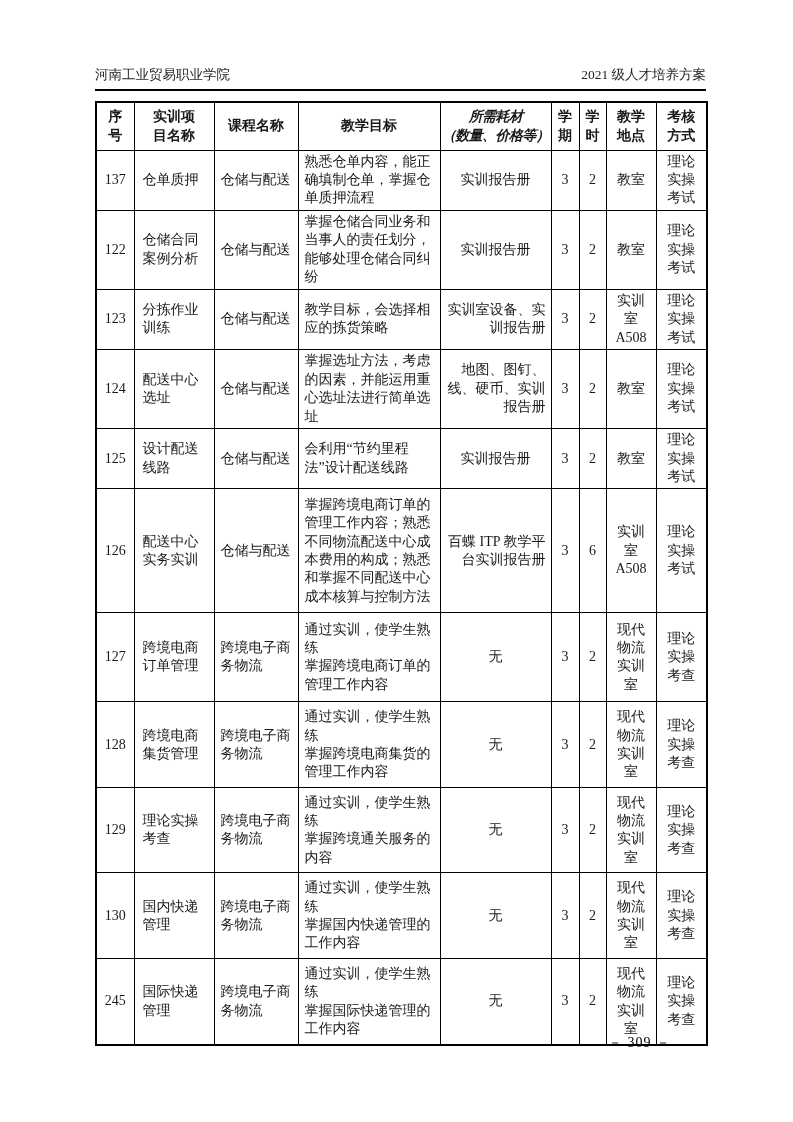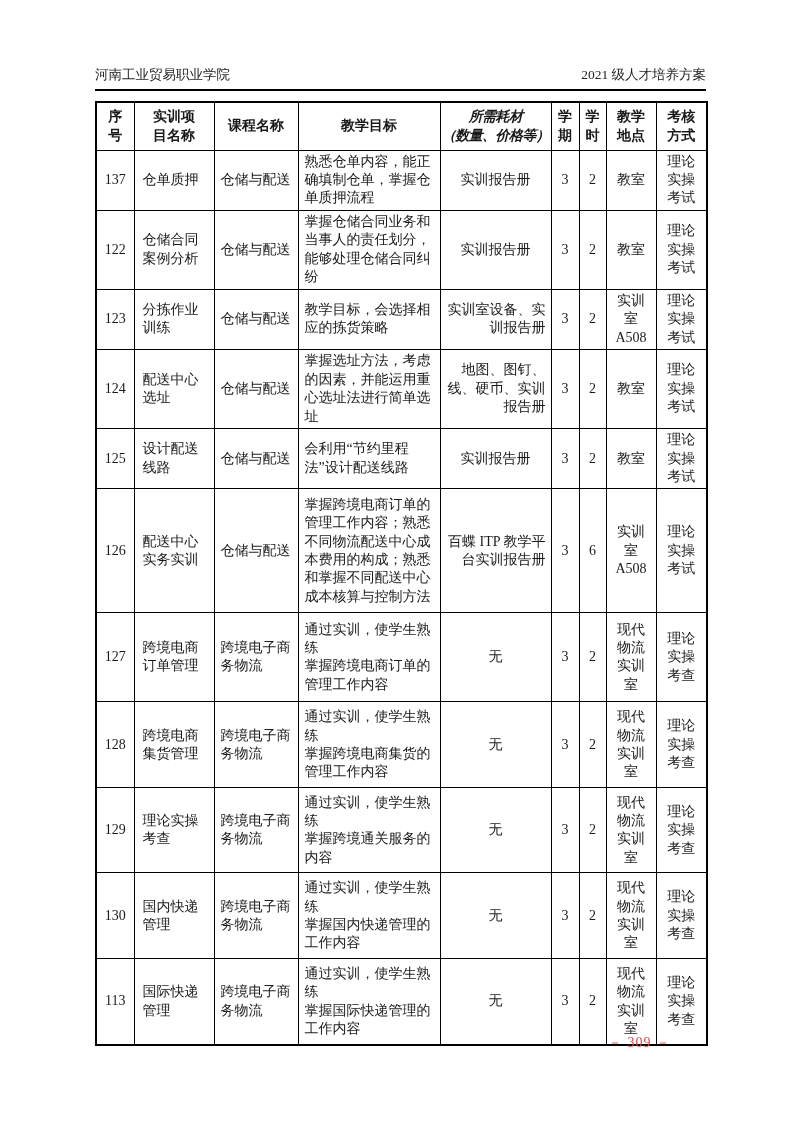--- a/index.html
+++ b/index.html
@@ -58,21 +58,21 @@
   td.cell-project   { text-align: left; padding: 4px 8px; }
   td.cell-course    { text-align: left; padding: 18px 6px; }
   td.cell-objective { text-align: left; padding: 2px 6px; }
   td.cell-materials.ta-left { text-align: right; }
   td.cell-location, td.cell-assessment { padding: 2px 6px; }
   .page-footer {
     position: absolute;
     right: 122px;
     bottom: 70px;
     font-size: 14px;
-    color: #ef4444;
+    color: #000000;
     letter-spacing: 1px;
   }
 </style>
 </head>
 <body>
 
 <div class="page">
   <div class="content">
 
     <div class="doc-header">
@@ -221,21 +221,21 @@
           <td class="cell-course">跨境电子商务物流</td>
           <td class="cell-objective">通过实训，使学生熟练
 掌握国内快递管理的工作内容</td>
           <td class="cell-materials">无</td>
           <td class="cell-semester">3</td>
           <td class="cell-hours">2</td>
           <td class="cell-location">现代物流实训室</td>
           <td class="cell-assessment">理论实操考查</td>
         </tr>
         <tr style="height:86px;">
-          <td class="cell-no">113</td>
+          <td class="cell-no">245</td>
           <td class="cell-project">国际快递管理</td>
           <td class="cell-course">跨境电子商务物流</td>
           <td class="cell-objective">通过实训，使学生熟练
 掌握国际快递管理的工作内容</td>
           <td class="cell-materials">无</td>
           <td class="cell-semester">3</td>
           <td class="cell-hours">2</td>
           <td class="cell-location">现代物流实训室</td>
           <td class="cell-assessment">理论实操考查</td>
         </tr>

